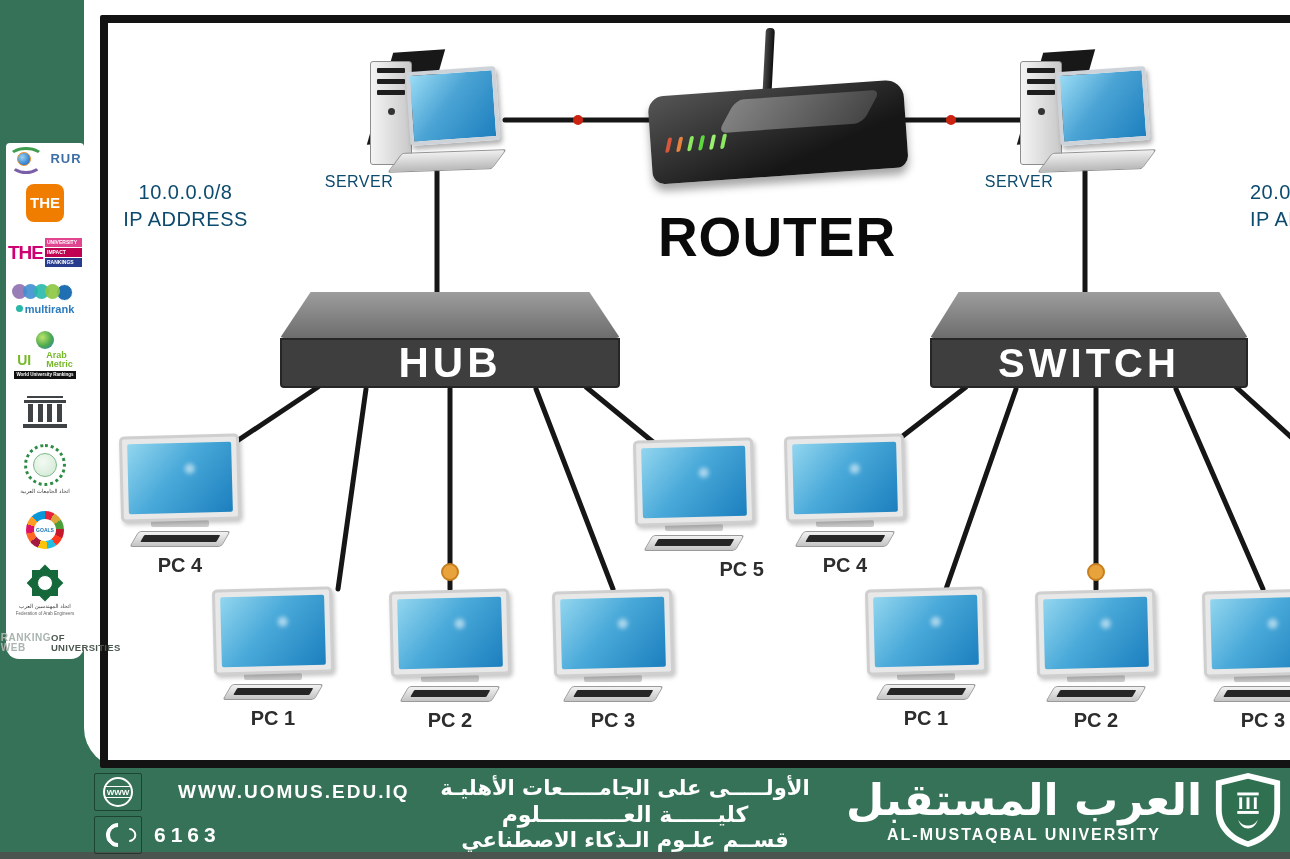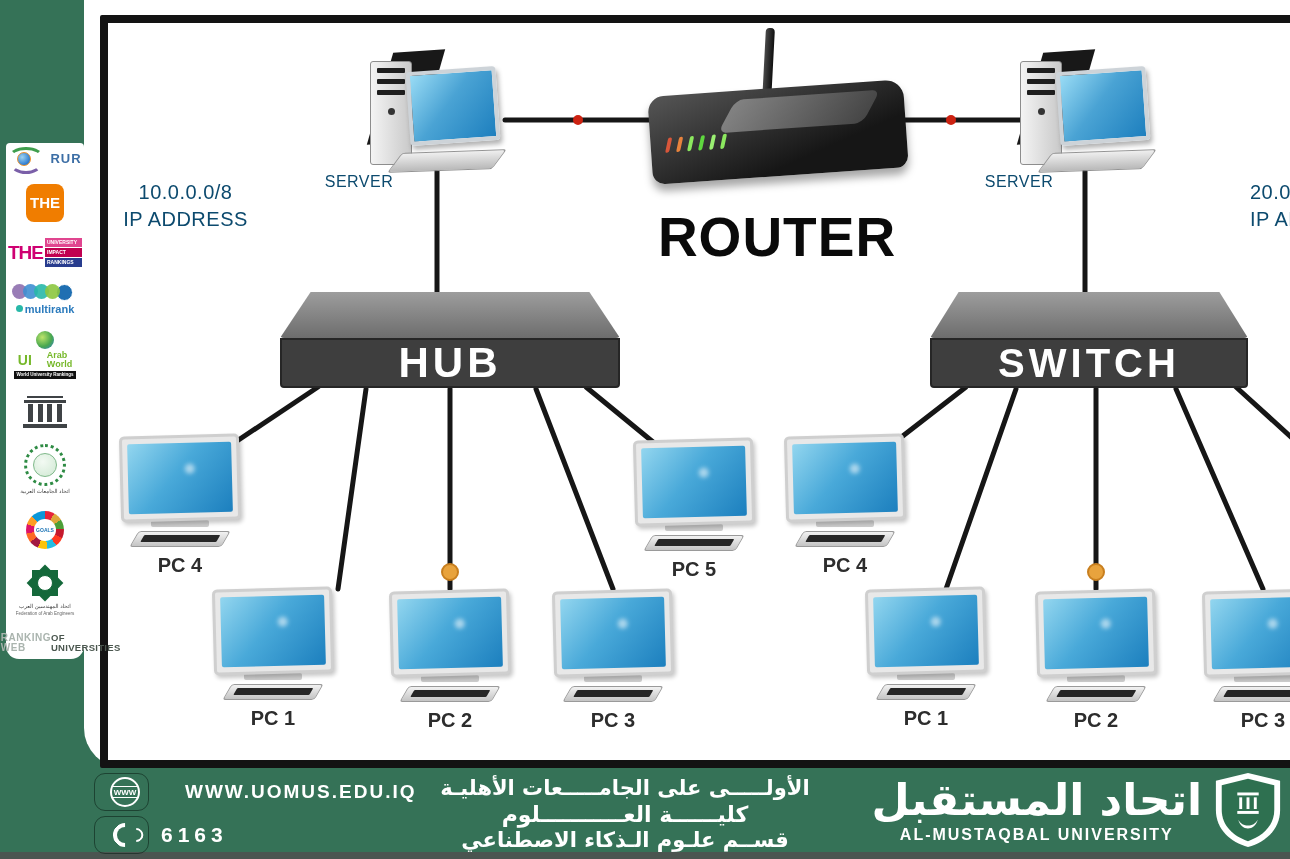--- a/index.html
+++ b/index.html
@@ -116,21 +116,21 @@
   .pc .screen{width:100%;height:100%;border-radius:2px;background:linear-gradient(130deg,#93d6ef 0%,#49a9d9 45%,#1c7fbe 100%);position:relative;overflow:hidden;}
   .pc .screen:after{content:"";position:absolute;left:55%;top:30%;width:10px;height:10px;border-radius:50%;background:rgba(255,255,255,.55);filter:blur(2px);}
   .pc .base{width:58px;height:7px;background:#cfcfcf;margin:-1px auto 0;border-radius:2px;}
   .pc .kb{width:92px;height:16px;background:linear-gradient(#f2f2f2,#c4c4c4);border:1px solid #9a9a9a;border-radius:3px;margin:4px auto 0;transform:skewX(-30deg);}
   .pc .kb .keys{background:#262626;height:7px;margin:3px 7px;border-radius:1px;}
   .pc-label{font-weight:bold;font-size:20px;color:#2d2d2d;margin-top:7px;}
   
   .footer{position:absolute;left:0;right:0;bottom:7px;height:85px;z-index:4;color:#fff;}
   .contact{position:absolute;left:94px;top:6px;display:flex;flex-direction:column;gap:5px;}
   .contact-row{display:flex;align-items:center;gap:12px;}
-  .chip{width:46px;height:36px;border:1px solid rgba(10,30,20,.55);border-radius:11px;display:flex;align-items:center;justify-content:center;padding-left:7px;}
+  .chip{width:46px;height:36px;border:1px solid rgba(10,30,20,.55);border-radius:2px;display:flex;align-items:center;justify-content:center;}
   .globe{width:26px;height:26px;border:2px solid #fff;border-radius:50%;display:flex;align-items:center;justify-content:center;font-size:8px;font-weight:bold;color:#fff;position:relative;}
   .globe:before{content:"";position:absolute;left:1px;right:1px;top:7px;border-top:1px solid #fff;}
   .globe:after{content:"";position:absolute;left:1px;right:1px;bottom:7px;border-top:1px solid #fff;}
   .handset{width:16px;height:16px;border:4px solid #fff;border-top-color:transparent;border-right-color:transparent;border-radius:50%;transform:rotate(45deg);position:relative;}
   .handset:after{content:"";position:absolute;right:-7px;top:-7px;width:10px;height:10px;border:2px solid #fff;border-left-color:transparent;border-bottom-color:transparent;border-radius:50%;}
   .site-text{font-size:19px;font-weight:bold;letter-spacing:2px;margin-left:24px;}
   .phone-text{font-size:21px;font-weight:bold;letter-spacing:5px;}
   .dept{position:absolute;left:395px;width:460px;top:8px;text-align:center;direction:rtl;font-family:"DejaVu Sans","Liberation Sans",sans-serif;}
   .dept div{font-weight:bold;}
   .dept-l1{font-size:21px;line-height:27px;}
@@ -183,21 +183,21 @@
       <i></i>
       <em>multirank</em>
     </div>
   </div>
   <div class="logo">
     <span class="gm-globe"></span>
     <div class="gm-row">
       <span class="gm-ui">UI</span>
       <span class="gm-lines">
         <b>Arab</b>
-        <b>World</b>
+        <b>Metric</b>
       </span>
     </div>
     <div class="gm-bar">World University Rankings</div>
   </div>
   <div class="logo">
     <div class="cols-icon">
       <i class="cap2"></i>
         <i class="cap"></i>
       <div class="cols-row">
           <i></i>
@@ -332,21 +332,21 @@
   <div class="dev pc" style="left:2px;top:412px;">
     <div class="monitor">
         <div class="screen"></div>
       </div>
     <div class="base"></div>
     <div class="kb">
         <div class="keys"></div>
       </div>
     <div class="pc-label">PC 4</div>
   </div>
-  <div class="dev pc" style="left:516px;top:416px;">
+  <div class="dev pc" style="left:516px;top:416px;text-align:right;">
     <div class="monitor">
         <div class="screen"></div>
       </div>
     <div class="base"></div>
     <div class="kb">
         <div class="keys"></div>
       </div>
     <div class="pc-label">PC 5</div>
   </div>
   <div class="dev pc" style="left:95px;top:565px;">
@@ -437,21 +437,21 @@
       <span class="phone-text">6163</span>
     </div>
   </div>
   <div class="dept">
     <div class="dept-l1">الأولـــــى على الجامـــــعات الأهليـة</div>
     <div class="dept-l2">كليــــــة العـــــــــــلوم</div>
     <div class="dept-l3">قســم علـوم الـذكاء الاصطناعي</div>
   </div>
   <div class="univ">
     <div class="univ-text">
-      <div class="univ-ar">اتحاد المستقبل</div>
+      <div class="univ-ar">العرب المستقبل</div>
       <div class="univ-en">AL-MUSTAQBAL UNIVERSITY</div>
     </div>
     <svg width="72" height="78" viewBox="0 0 74 80">
       <path d="M37 2 L70 10 V40 C70 60 55 73 37 78 C19 73 4 60 4 40 V10 Z" fill="#ffffff"></path>
       <path d="M37 8 L64 14.5 V40 C64 56 52 67 37 72 C22 67 10 56 10 40 V14.5 Z" fill="#2E7050"></path>
       <rect x="26" y="22" width="22" height="3" fill="#fff"></rect>
       <rect x="28" y="27" width="3" height="12" fill="#fff"></rect>
       <rect x="35.5" y="27" width="3" height="12" fill="#fff"></rect>
       <rect x="43" y="27" width="3" height="12" fill="#fff"></rect>
       <rect x="26" y="41" width="22" height="3" fill="#fff"></rect>

